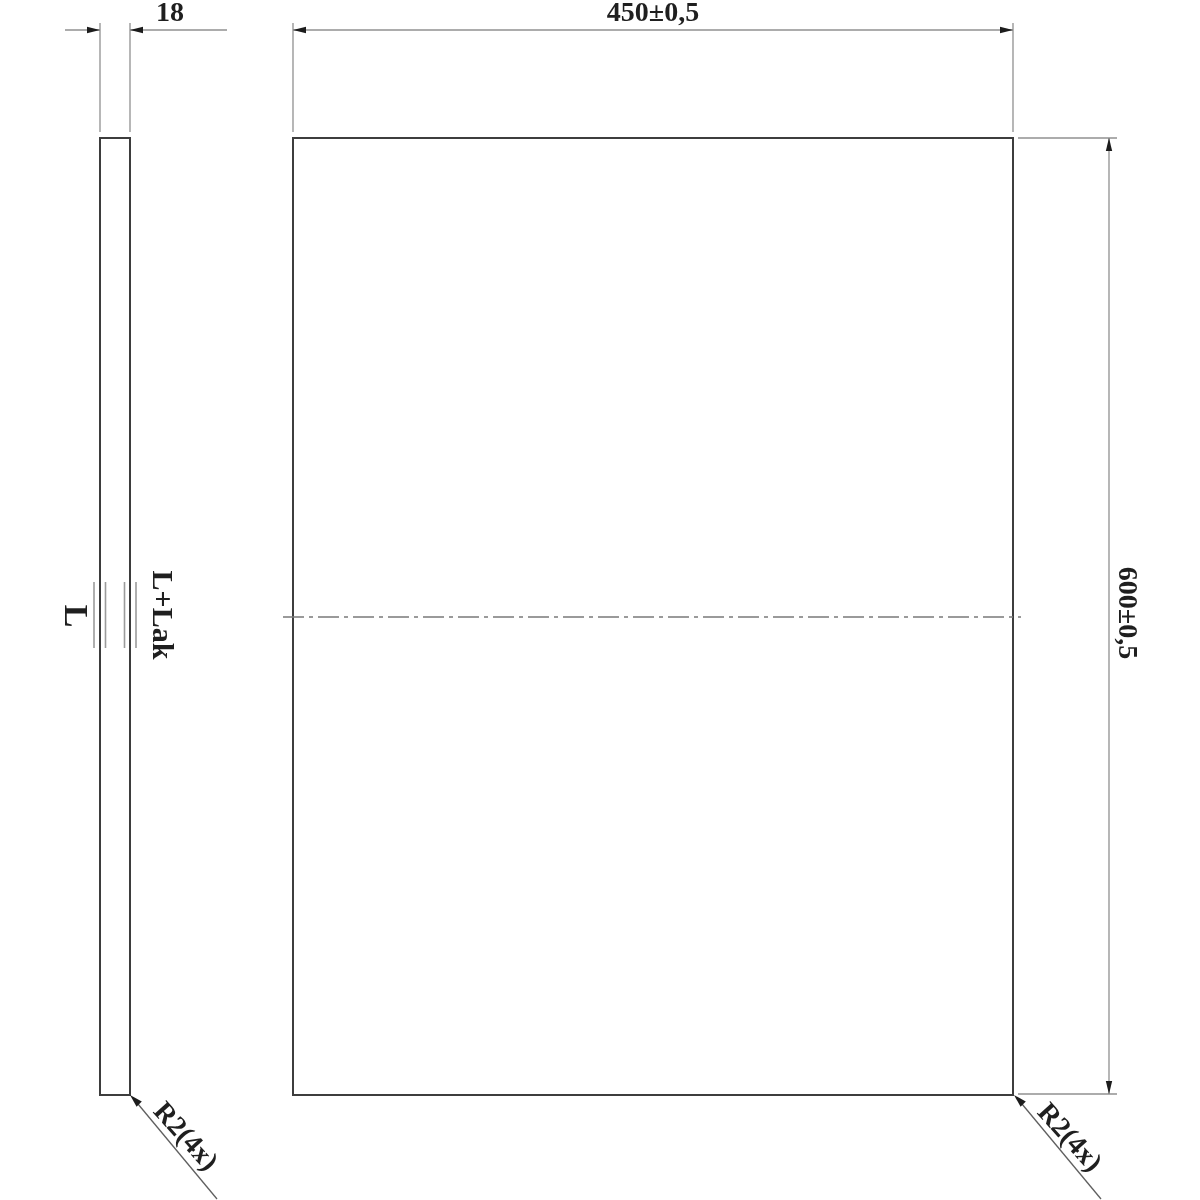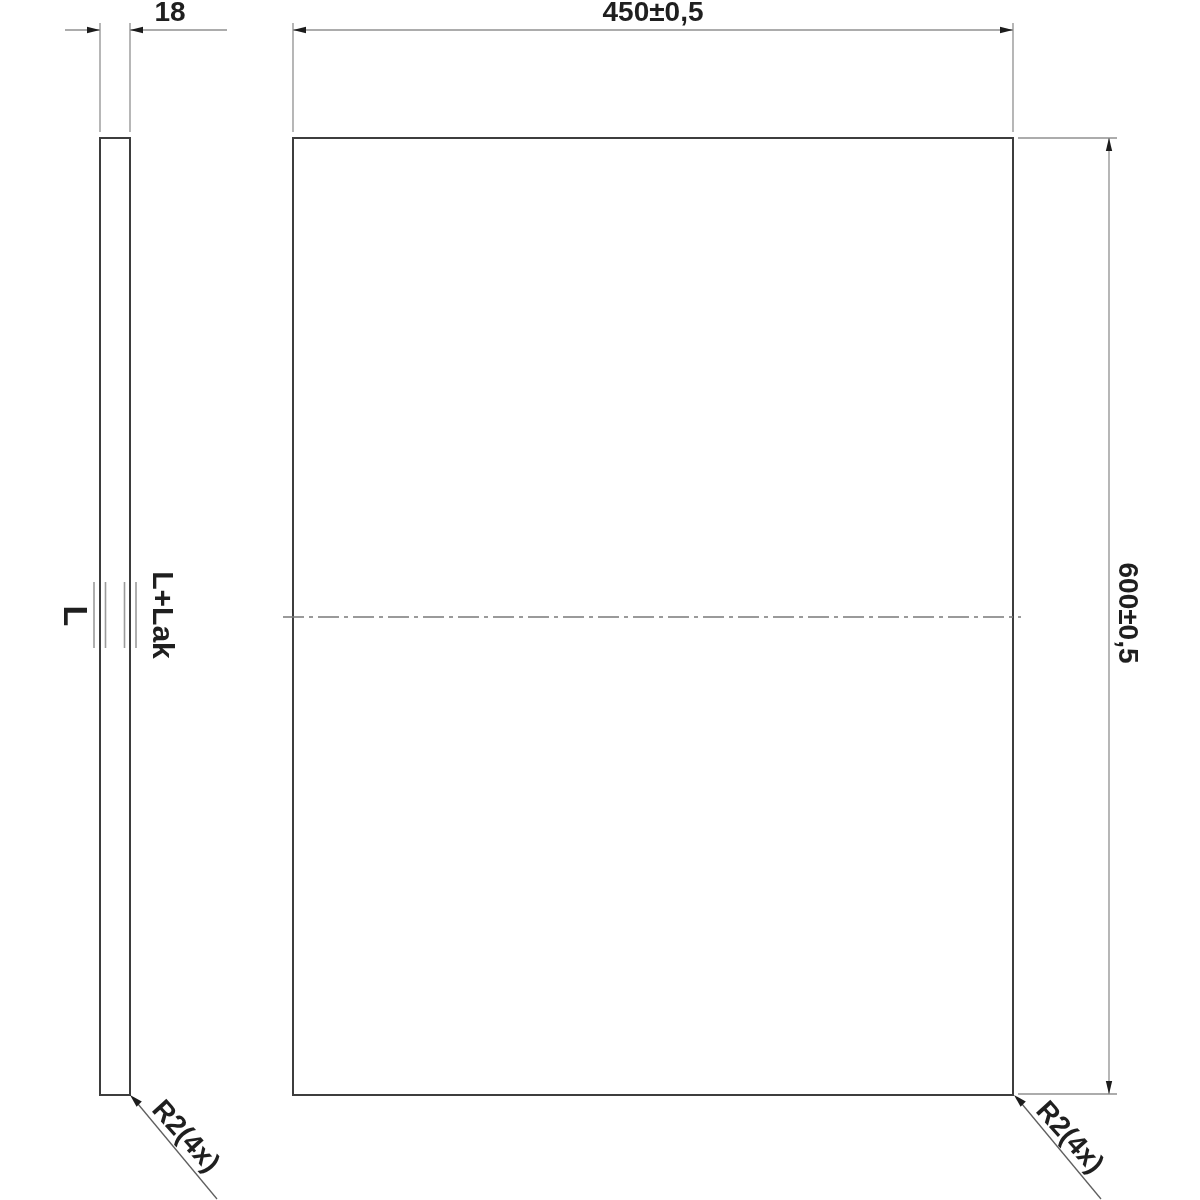--- a/index.html
+++ b/index.html
@@ -11,21 +11,21 @@
     --centerline: #7a7a7a;
     --surface-mark: #9b9b9b;
     --text: #1f1f1f;
   }
   html, body { margin: 0; padding: 0; }
   .canvas {
     position: relative;
     width: 1200px;
     height: 1200px;
     background: var(--background);
-    font-family: Liberation Sans, sans-serif;
+    font-family: Liberation Serif, serif;
     overflow: hidden;
   }
   svg { position: absolute; left: 0; top: 0; }
 
   .outline    { stroke: var(--outline); stroke-width: 2; fill: #ffffff; }
   .dimline    { stroke: var(--dimension-line); stroke-width: 1.3; fill: none; }
   .leader     { stroke: var(--leader-line); stroke-width: 1.3; fill: none; }
   .arrow      { fill: var(--arrowhead); stroke: none; }
   .centerline { stroke: var(--centerline); stroke-width: 1.3; fill: none;
                 stroke-dasharray: 21 5 4 5; }

